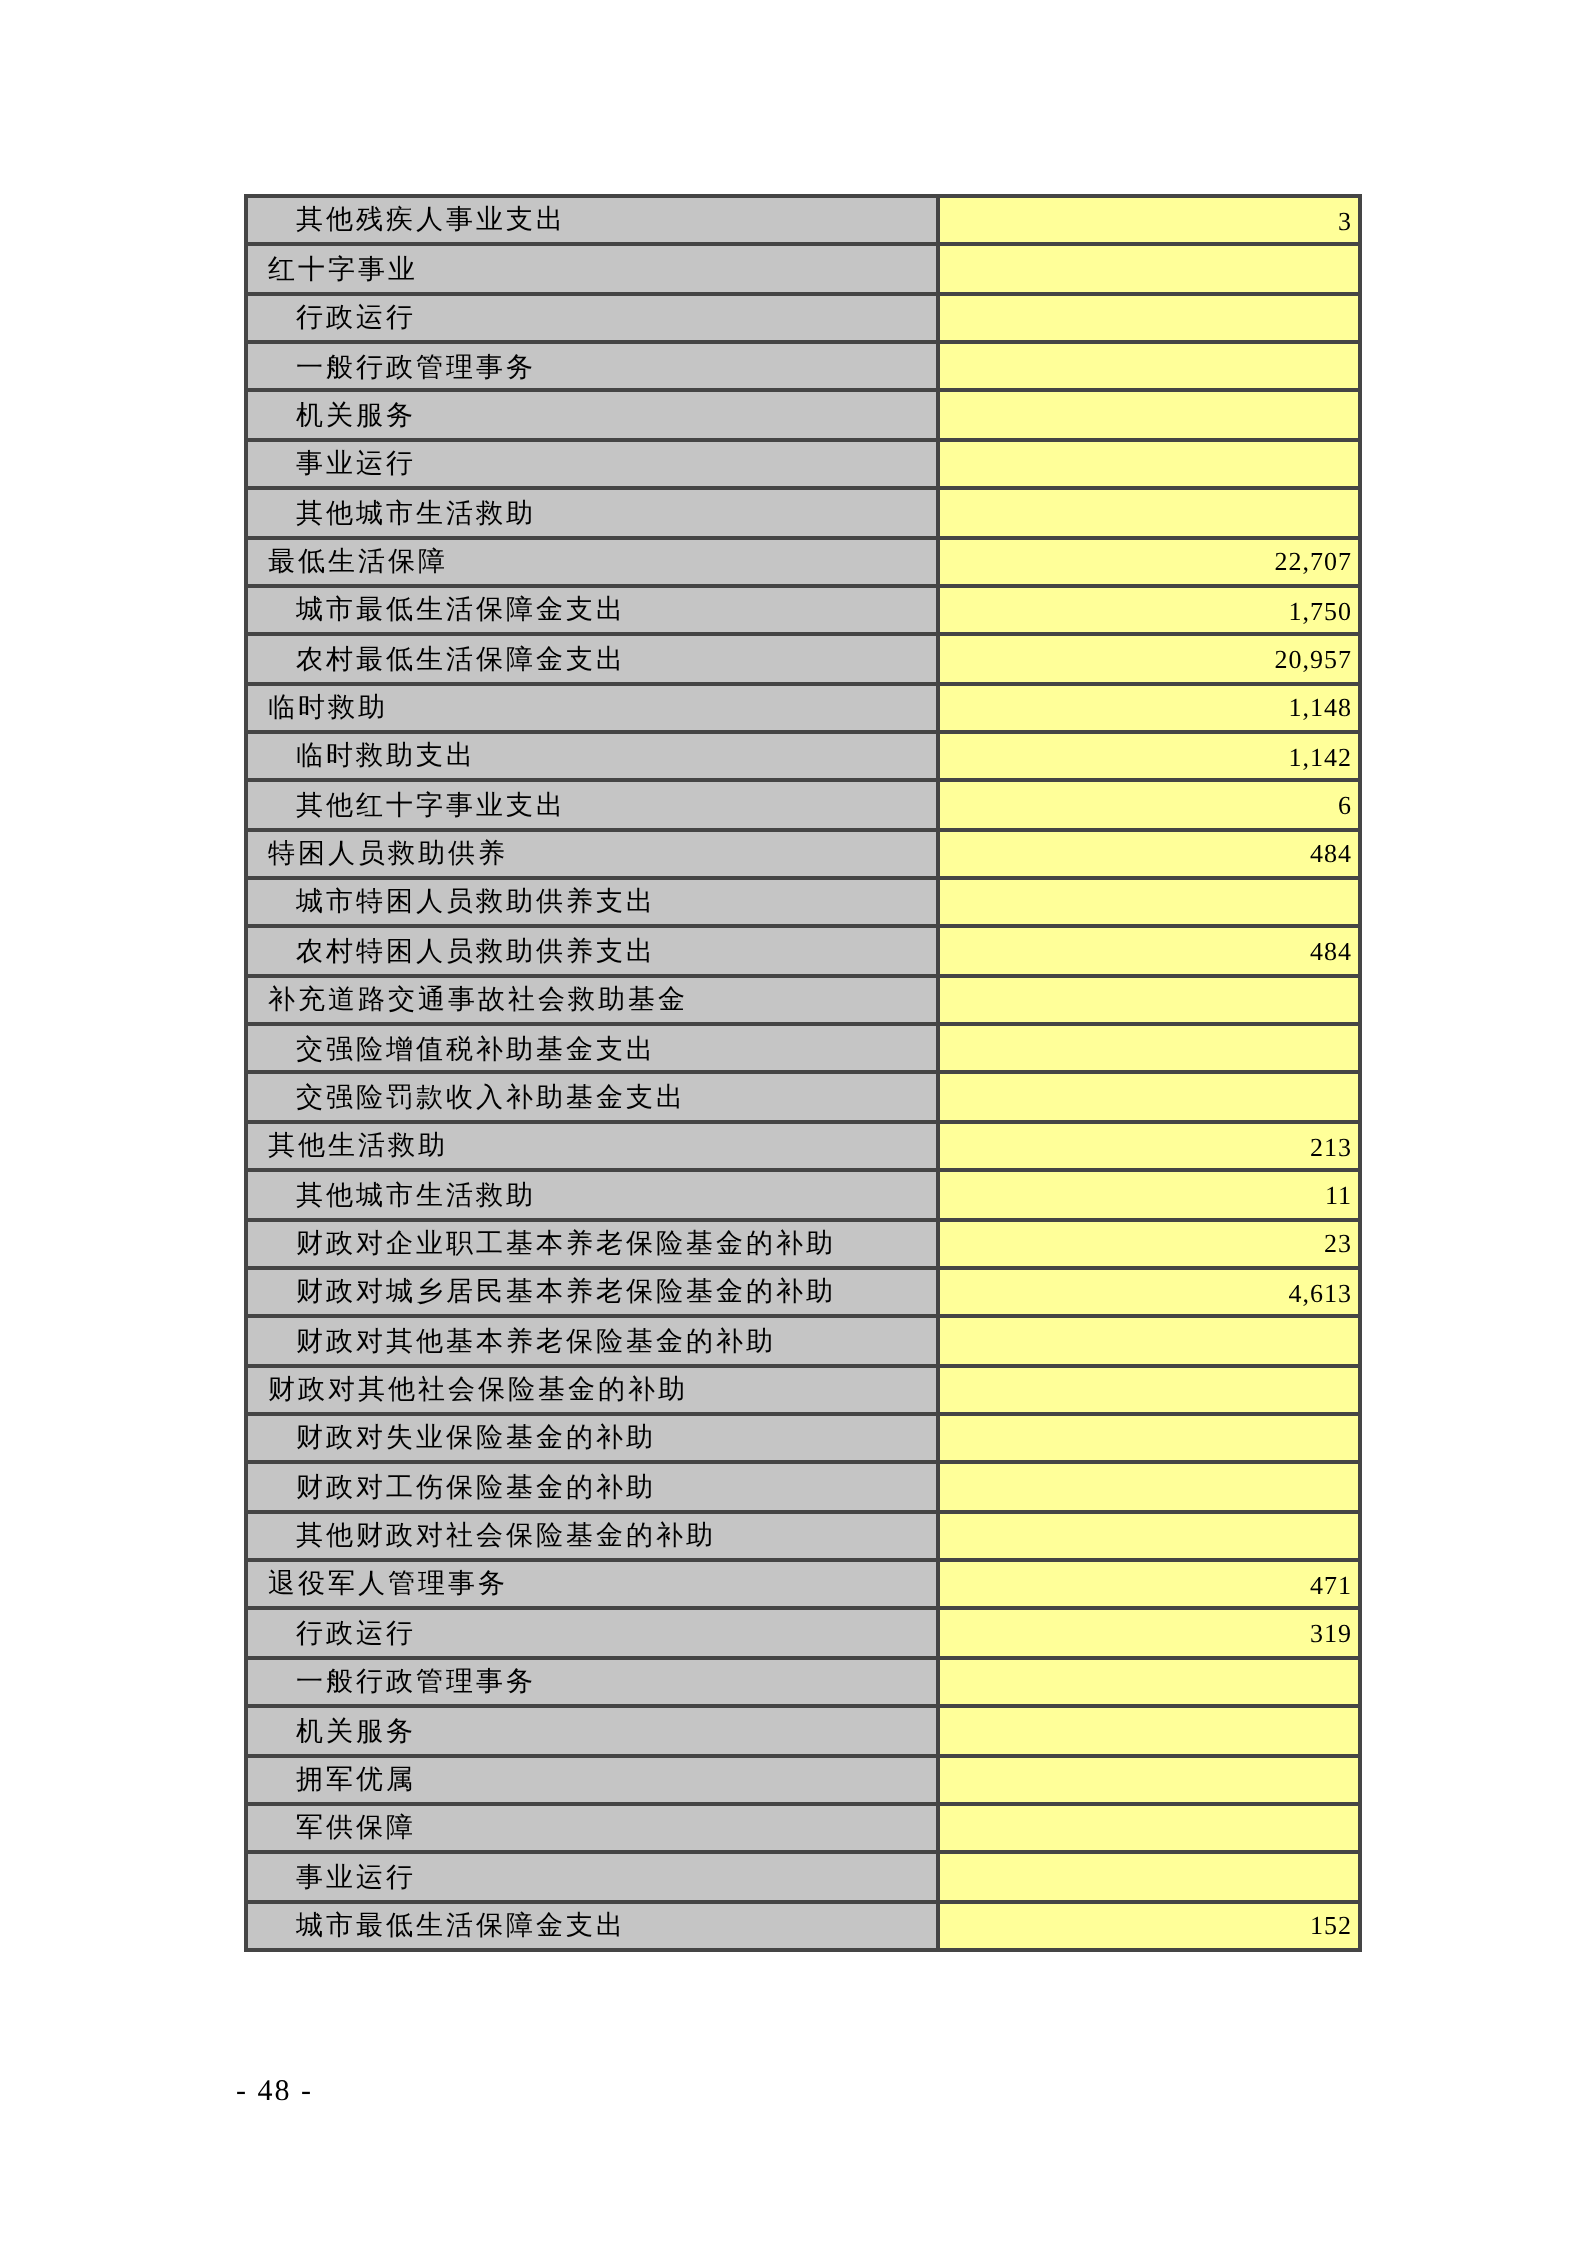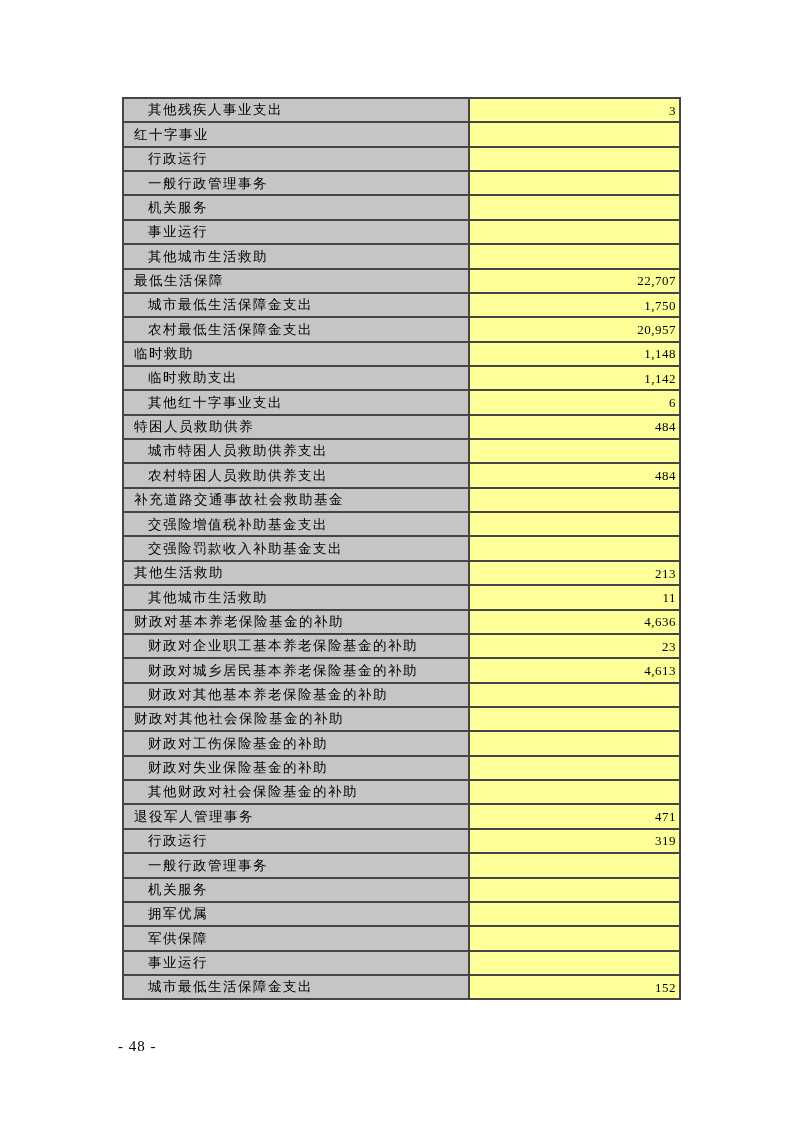--- a/index.html
+++ b/index.html
@@ -155,45 +155,41 @@
         </tr>
         <tr>
           <td class="label-cell level-1">其他生活救助</td>
           <td class="value-cell">213</td>
         </tr>
         <tr>
           <td class="label-cell level-2">其他城市生活救助</td>
           <td class="value-cell">11</td>
         </tr>
         <tr>
-          <td class="label-cell level-1">财政对基本养老保险基金的补助</td>
-          <td class="value-cell">4,636</td>
-        </tr>
-        <tr>
           <td class="label-cell level-2">财政对企业职工基本养老保险基金的补助</td>
           <td class="value-cell">23</td>
         </tr>
         <tr>
           <td class="label-cell level-2">财政对城乡居民基本养老保险基金的补助</td>
           <td class="value-cell">4,613</td>
         </tr>
         <tr>
           <td class="label-cell level-2">财政对其他基本养老保险基金的补助</td>
           <td class="value-cell"></td>
         </tr>
         <tr>
           <td class="label-cell level-1">财政对其他社会保险基金的补助</td>
           <td class="value-cell"></td>
         </tr>
         <tr>
+          <td class="label-cell level-2">财政对失业保险基金的补助</td>
+          <td class="value-cell"></td>
+        </tr>
+        <tr>
           <td class="label-cell level-2">财政对工伤保险基金的补助</td>
-          <td class="value-cell"></td>
-        </tr>
-        <tr>
-          <td class="label-cell level-2">财政对失业保险基金的补助</td>
           <td class="value-cell"></td>
         </tr>
         <tr>
           <td class="label-cell level-2">其他财政对社会保险基金的补助</td>
           <td class="value-cell"></td>
         </tr>
         <tr>
           <td class="label-cell level-1">退役军人管理事务</td>
           <td class="value-cell">471</td>
         </tr>

